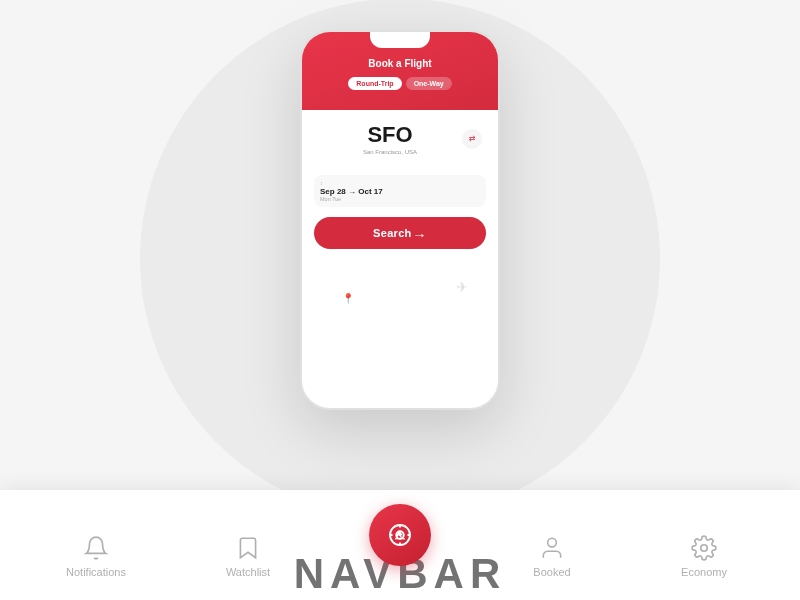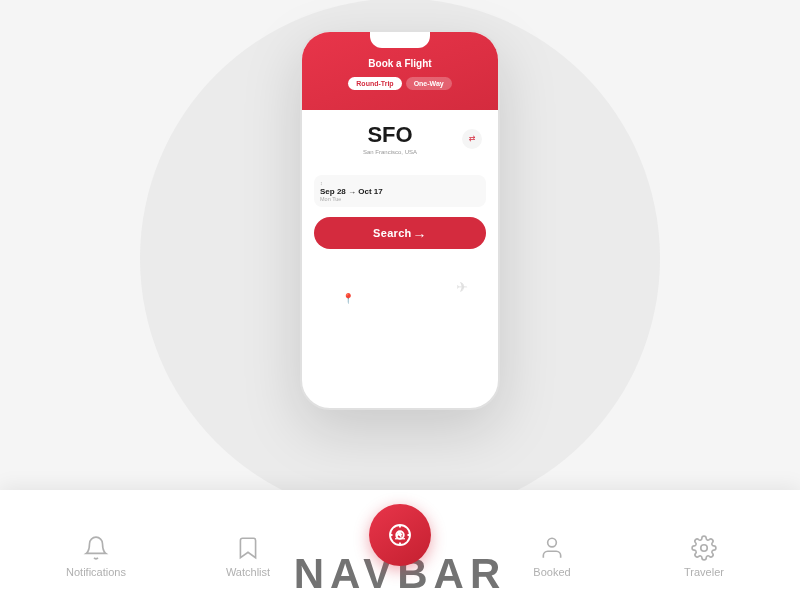--- a/index.html
+++ b/index.html
@@ -420,17 +420,17 @@
       <span class="nav-label">Booked</span>
     </div>
 
     <div class="nav-item">
       <div class="nav-icon">
         <svg viewBox="0 0 24 24">
           <circle cx="12" cy="12" r="3"></circle>
           <path d="M19.4 15a1.65 1.65 0 0 0 .33 1.82l.06.06a2 2 0 0 1-2.83 2.83l-.06-.06a1.65 1.65 0 0 0-1.82-.33 1.65 1.65 0 0 0-1 1.51V21a2 2 0 0 1-4 0v-.09A1.65 1.65 0 0 0 9 19.4a1.65 1.65 0 0 0-1.82.33l-.06.06a2 2 0 0 1-2.83-2.83l.06-.06A1.65 1.65 0 0 0 4.68 15a1.65 1.65 0 0 0-1.51-1H3a2 2 0 0 1 0-4h.09A1.65 1.65 0 0 0 4.6 9a1.65 1.65 0 0 0-.33-1.82l-.06-.06a2 2 0 0 1 2.83-2.83l.06.06A1.65 1.65 0 0 0 9 4.68a1.65 1.65 0 0 0 1-1.51V3a2 2 0 0 1 4 0v.09a1.65 1.65 0 0 0 1 1.51 1.65 1.65 0 0 0 1.82-.33l.06-.06a2 2 0 0 1 2.83 2.83l-.06.06A1.65 1.65 0 0 0 19.4 9a1.65 1.65 0 0 0 1.51 1H21a2 2 0 0 1 0 4h-.09a1.65 1.65 0 0 0-1.51 1z"></path>
         </svg>
       </div>
-      <span class="nav-label">Traveler</span>
+      <span class="nav-label">Economy</span>
     </div>
 
   </div>
 </div>
 
 </body></html>

